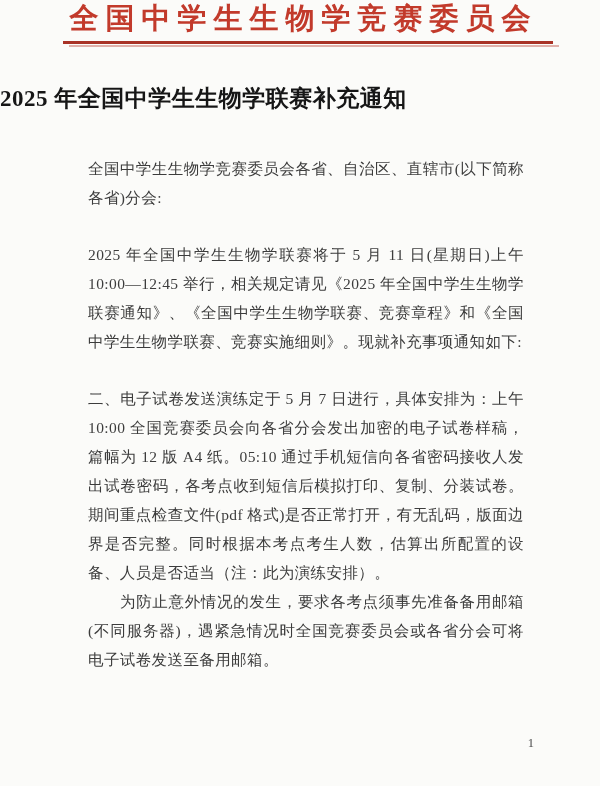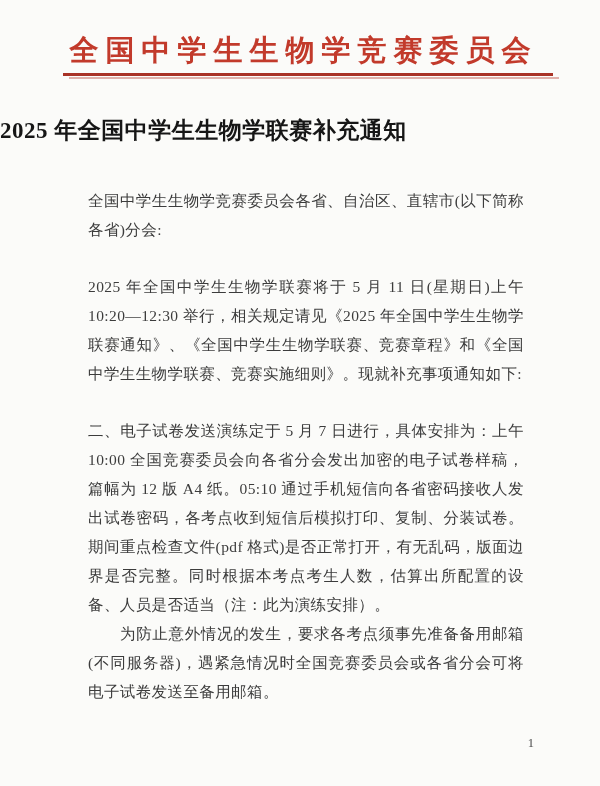--- a/index.html
+++ b/index.html
@@ -18,21 +18,21 @@
   .page {
     position: relative;
     width: 600px;
     height: 786px;
     margin: 0 auto;
     background: var(--page-bg);
     color: var(--body-text);
     overflow: hidden;
   }
   .org-header {
-    padding-top: 32px;
+    padding-top: 0;
     text-align: center;
     color: var(--header-red);
     font-size: 29px;
     font-weight: bold;
     letter-spacing: 7px;
     line-height: 1.25;
     text-indent: 7px; 
     white-space: nowrap;
   }
   .rules {
@@ -91,21 +91,21 @@
     <div class="rule-dark"></div>
     <div class="rule-light"></div>
   </div>
 
   <div class="doc-title">2025 年全国中学生生物学联赛补充通知</div>
 
   <div class="body-area">
 
     <div class="para first">全国中学生生物学竞赛委员会各省、自治区、直辖市(以下简称各省)分会:</div>
 
-    <div class="para">2025 年全国中学生生物学联赛将于 5 月 11 日(星期日)上午 10:20—12:30 举行，相关规定请见《2025 年全国中学生生物学联赛通知》、《全国中学生生物学联赛、竞赛章程》和《全国中学生生物学联赛、竞赛实施细则》。现就补充事项通知如下:</div>
+    <div class="para">2025 年全国中学生生物学联赛将于 5 月 11 日(星期日)上午 10:00—12:45 举行，相关规定请见《2025 年全国中学生生物学联赛通知》、《全国中学生生物学联赛、竞赛章程》和《全国中学生生物学联赛、竞赛实施细则》。现就补充事项通知如下:</div>
 
 
     <div class="para">二、电子试卷发送演练定于 5 月 7 日进行，具体安排为：上午 10:00  全国竞赛委员会向各省分会发出加密的电子试卷样稿，篇幅为 12  版  A4 纸。05:10  通过手机短信向各省密码接收人发出试卷密码，各考点收到短信后模拟打印、复制、分装试卷。期间重点检查文件(pdf 格式)是否正常打开，有无乱码，版面边界是否完整。同时根据本考点考生人数，估算出所配置的设备、人员是否适当（注：此为演练安排）。</div>
 
     <div class="para no-gap indent">为防止意外情况的发生，要求各考点须事先准备备用邮箱(不同服务器)，遇紧急情况时全国竞赛委员会或各省分会可将电子试卷发送至备用邮箱。</div>
 
   </div>
 
   <div class="page-number">1</div>
 

